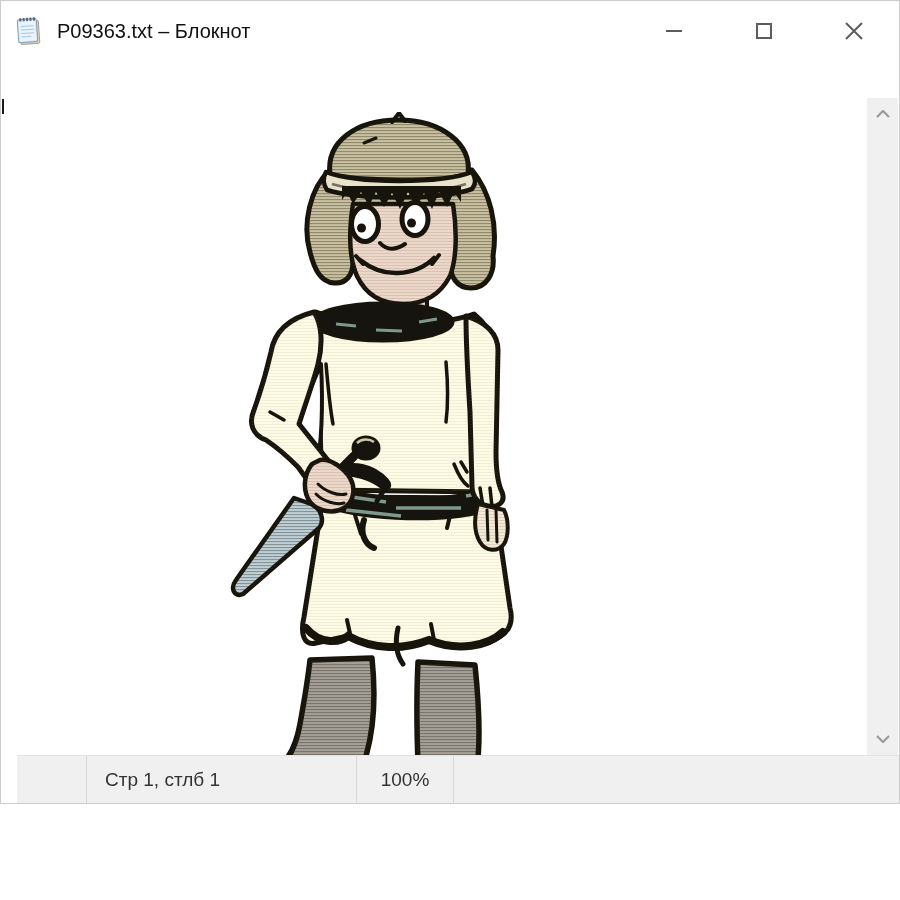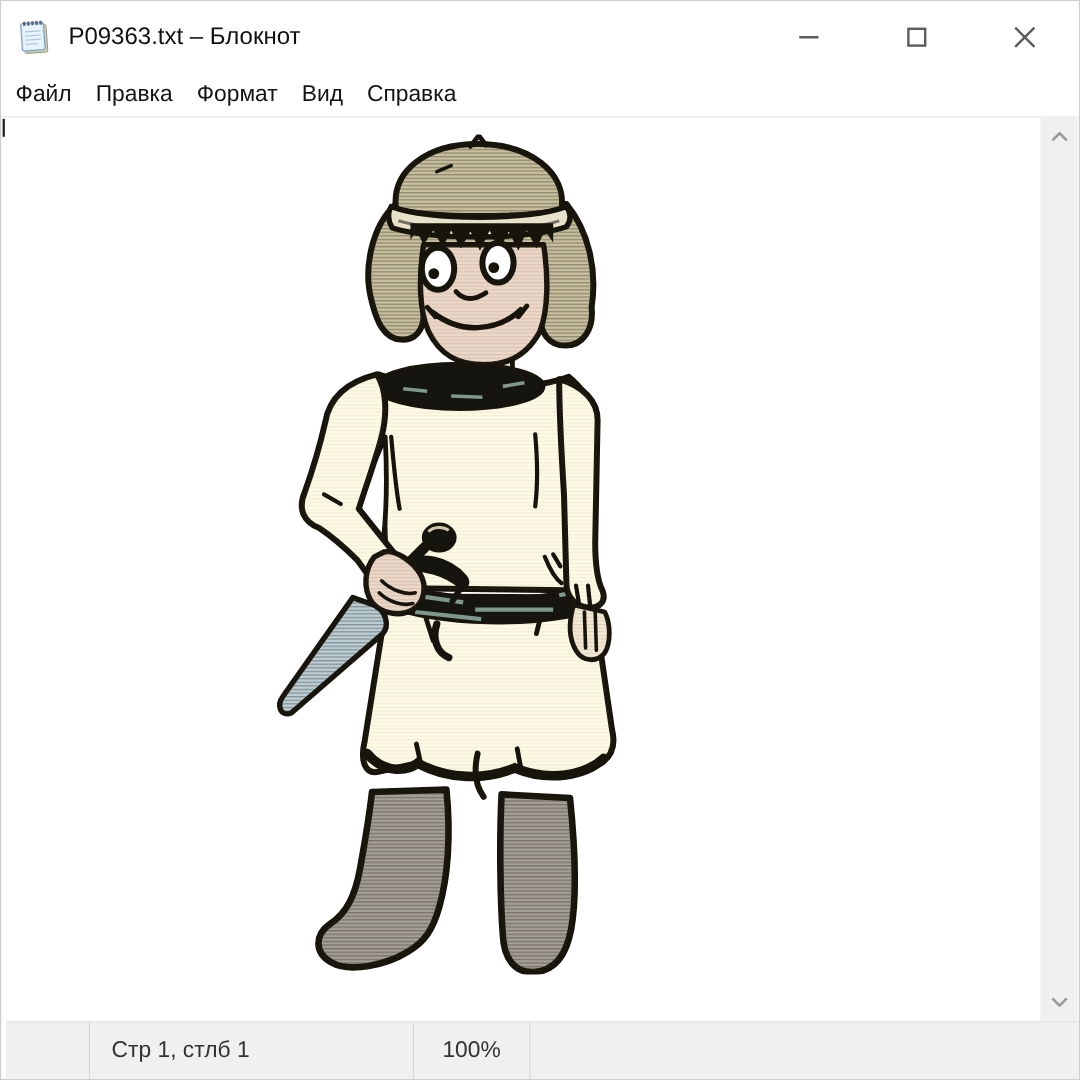--- a/index.html
+++ b/index.html
@@ -1,20 +1,20 @@
 <!DOCTYPE html>
 <html style="--theme-titlebar-bg: #ffffff; --theme-chrome-text: #101010; --theme-menu-separator: #e3e3e3; --theme-statusbar-bg: #f0f0f0; --theme-status-divider: #d7d7d7; --theme-scrollbar-track: #f0f0f0; --theme-border: #cdcdcd; --theme-glyph: #5c5c5c; --ill-outline: #17140c; --ill-cap: #c9c0a0; --ill-capband: #e9e2ca; --ill-hair: #c9c0a0; --ill-skin: #ecd8c9; --ill-tunic: #fdfae6; --ill-dark: #16140e; --ill-trim: #7e998c; --ill-blade: #bccfd8; --ill-boot: #a49f98; --ill-hand: #f3ead6;"><head>
 <meta charset="utf-8">
 <style>
   * { box-sizing: border-box; margin: 0; padding: 0; }
   html, body { width: 900px; height: 900px; overflow: hidden; }
   body { font-family: "Liberation Sans", sans-serif; background: #fff; }
 
   .window {
-    position: relative; width: 900px; height: 900px; background: #fff;
+    position: relative; width: 900px; height: 804px; background: #fff;
     border: 1px solid var(--theme-border, #cdcdcd);
   }
 
   
   .titlebar {
     position: absolute; top: 0; left: 0; right: 0; height: 60px;
     background: var(--theme-titlebar-bg, #fff);
     display: flex; align-items: center;
   }
   .app-icon { width: 32px; height: 32px; margin: 0 12px 0 12px; flex: 0 0 auto; }
@@ -43,21 +43,21 @@
   .scrollbar {
     position: absolute; top: 97px; right: 1px; width: 31px; bottom: 48px;
     background: var(--theme-scrollbar-track, #f0f0f0);
   }
   .scroll-arrow { position: absolute; left: 0; width: 31px; height: 22px; display: flex; align-items: center; justify-content: center; }
   .scroll-arrow.up { top: 5px; }
   .scroll-arrow.down { bottom: 5px; }
 
   
   .statusbar {
-    position: absolute; left: 4px; right: 0; bottom: 0; height: 48px;
+    position: absolute; left: 16px; right: 0; bottom: 0; height: 48px;
     background: var(--theme-statusbar-bg, #f0f0f0);
     border-top: 1px solid var(--theme-menu-separator, #e0e0e0);
     display: flex; font-size: 19px; color: #333;
   }
   .status-cell { height: 100%; display: flex; align-items: center; border-right: 1px solid var(--theme-status-divider, #d7d7d7); }
   .cell-blank { width: 70px; }
   .cell-pos { width: 270px; padding-left: 18px; }
   .cell-zoom { width: 97px; justify-content: center; }
   .cell-eol { width: 235px; padding-left: 16px; }
   .cell-enc { flex: 1; padding-left: 13px; border-right: none; position: relative; }
@@ -97,27 +97,20 @@
         </svg>
       </button>
       <button class="win-btn">
         <svg width="24" height="24" viewBox="0 0 24 24">
           <path d="M4 4 L20 20 M20 4 L4 20" stroke="var(--theme-glyph,#5c5c5c)" stroke-width="2" fill="none"></path>
         </svg>
       </button>
     </div>
   </div>
 
-  <div class="menubar">
-    <span class="menu-item">Файл</span>
-    <span class="menu-item">Правка</span>
-    <span class="menu-item">Формат</span>
-    <span class="menu-item">Вид</span>
-    <span class="menu-item">Справка</span>
-  </div>
 
   <div class="editor">
     <div class="caret"></div>
 
     <svg class="illustration" viewBox="0 0 310 700">
       <defs>
         <pattern id="scanD" width="4" height="3" patternUnits="userSpaceOnUse">
           <rect width="4" height="1.1" fill="rgba(45,40,22,0.36)"></rect>
         </pattern>
         <pattern id="scanM" width="4" height="3" patternUnits="userSpaceOnUse">

